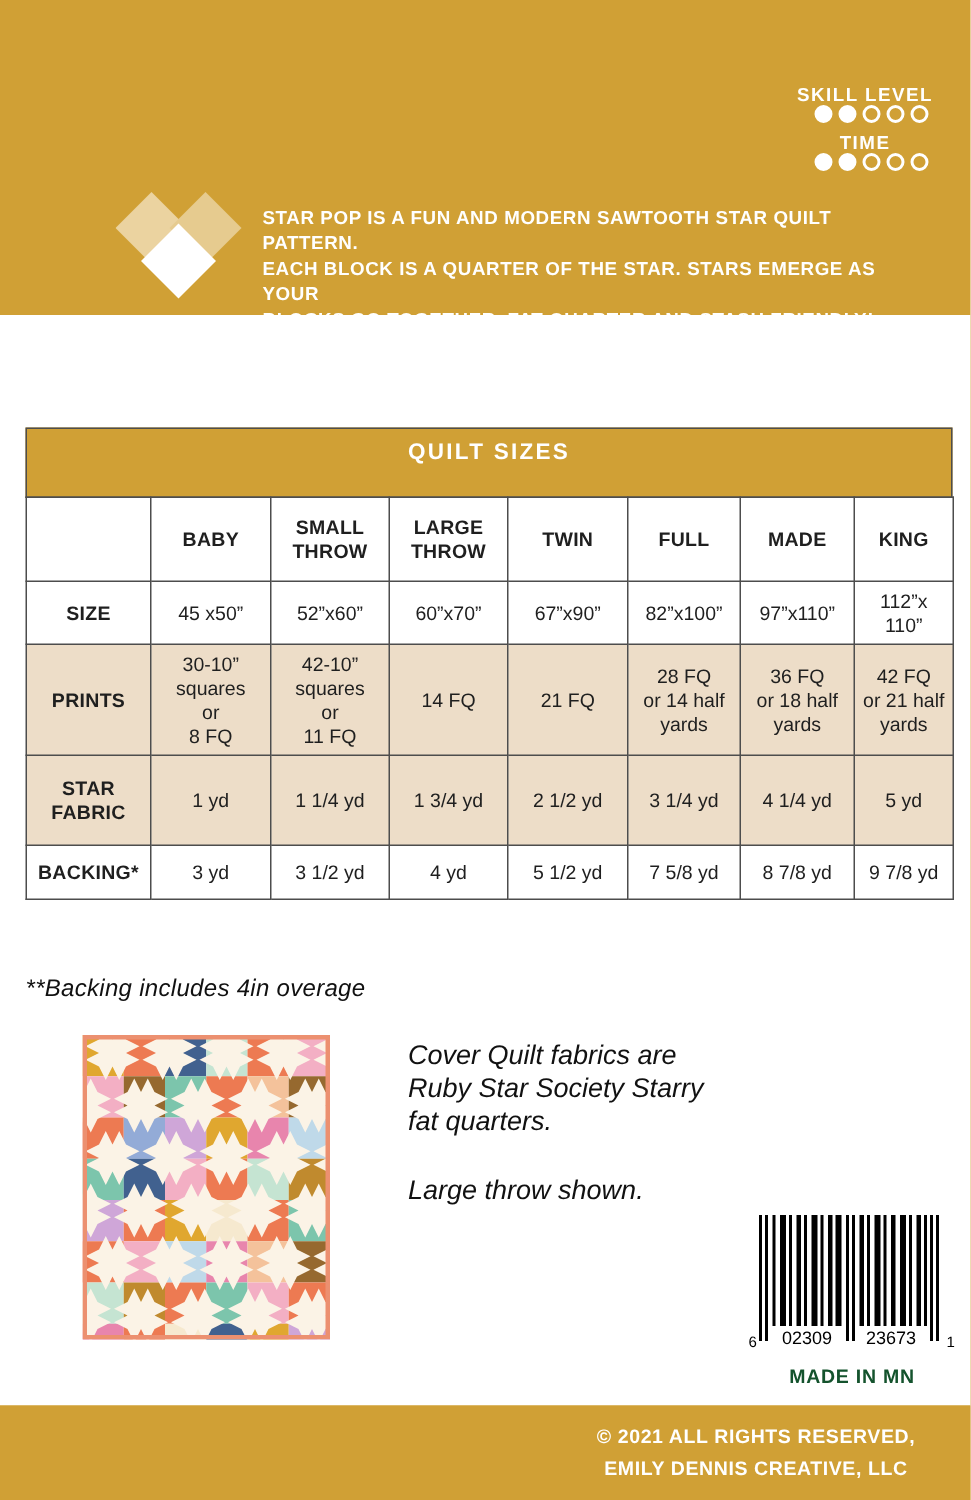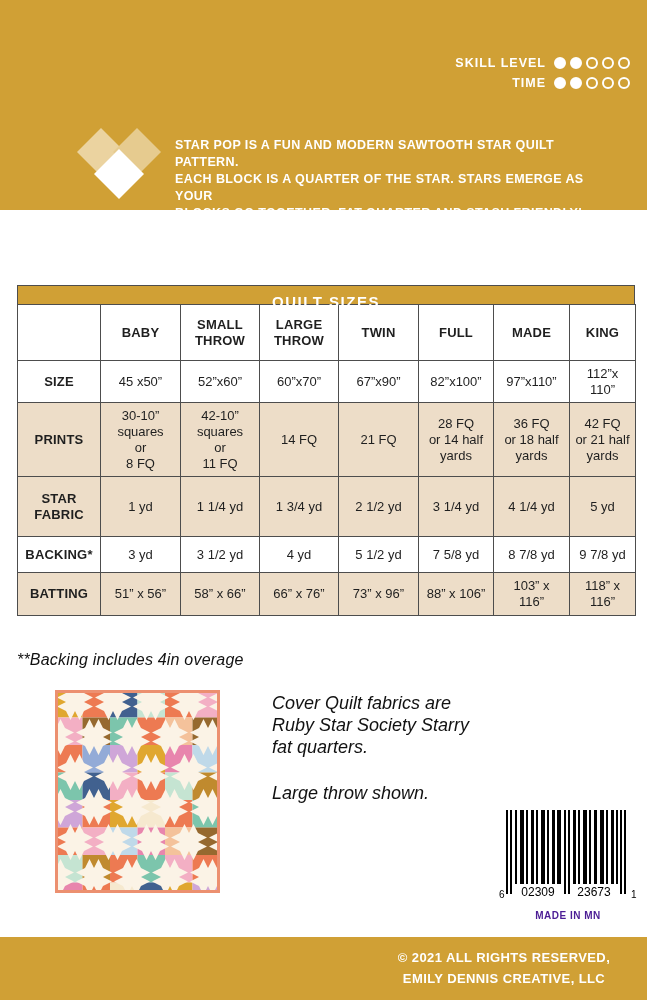--- a/index.html
+++ b/index.html
@@ -22,40 +22,40 @@
     position:absolute;left:0;top:210px;width:647px;height:727px;
     background:#ffffff;
   }
   .gold-footer{
     position:absolute;left:0;top:937px;width:647px;height:63px;
     background:var(--gold);
   }
 
   
   .meters{position:absolute;top:56px;right:17px;text-align:right;}
-  .meter-row{display:flex;align-items:center;justify-content:flex-end;margin-bottom:6px;}
+  .meter-row{display:flex;align-items:center;justify-content:flex-end;margin-bottom:6px;flex-direction:column;}
   .meter-label{
     color:#fff;font-size:12.5px;font-weight:bold;letter-spacing:1px;margin-right:8px;
   }
   .dots{display:flex;gap:4px;}
   .dot{width:12px;height:12px;border-radius:50%;border:2px solid #fff;display:inline-block;}
   .dot.filled{background:#fff;}
 
   
   .heart-icon{position:absolute;left:77px;top:124px;}
   .intro-text{
     position:absolute;left:175px;top:137px;width:410px;
     color:#fff;font-size:12.5px;line-height:17px;font-weight:bold;letter-spacing:.4px;
   }
 
   
   .quilt-table-wrap{position:absolute;left:17px;top:285px;width:618px;}
   .table-title{
     background:var(--gold);border:1px solid var(--line);
-    height:20px;line-height:31px;text-align:center;
+    height:47px;line-height:31px;text-align:center;
     color:#fff;font-weight:bold;font-size:15px;letter-spacing:1.5px;
   }
   table.quilt{
     width:618px;border-collapse:collapse;table-layout:fixed;margin-top:-1px;
   }
   table.quilt td,table.quilt th{
     border:1px solid var(--line);
     text-align:center;vertical-align:middle;
     font-size:13px;line-height:16px;color:var(--ink);
     white-space:pre-line;padding:2px 1px;
@@ -76,21 +76,21 @@
   .quilt-photo{position:absolute;left:55px;top:690px;width:165px;height:203px;}
   .cover-text{
     position:absolute;left:236px;top:692px;width:230px;
     font-style:italic;font-size:18px;line-height:22px;color:#111;margin-left:36px;
   }
   .cover-text .shown{margin-top:24px;}
 
   
   .barcode-block{position:absolute;left:496px;top:810px;width:144px;text-align:center;}
   .barcode-block svg{display:block;}
-  .made-in{font-weight:bold;font-size:10px;letter-spacing:.5px;margin-top:6px;color:#4c1d95;}
+  .made-in{font-weight:bold;font-size:13px;letter-spacing:.5px;margin-top:6px;color:#14532d;}
 
   
   .copyright{
     position:absolute;left:378px;top:947px;width:252px;text-align:center;
     color:#fff;font-size:13px;line-height:21px;font-weight:bold;letter-spacing:.4px;
   }
 </style>
 </head>
 <body>
 
@@ -205,32 +205,20 @@
     </tr>
     <tr class="r-backing">
       <td class="rowlabel">BACKING*</td>
       <td>3 yd</td>
       <td>3 1/2 yd</td>
       <td>4 yd</td>
       <td>5 1/2 yd</td>
       <td>7 5/8 yd</td>
       <td>8 7/8 yd</td>
       <td>9 7/8 yd</td>
-    </tr>
-    <tr class="r-batting beige">
-      <td class="rowlabel">BATTING</td>
-      <td>51” x 56”</td>
-      <td>58” x 66”</td>
-      <td>66” x 76”</td>
-      <td>73” x 96”</td>
-      <td>88” x 106”</td>
-      <td>103” x
-116”</td>
-      <td>118” x
-116”</td>
     </tr>
   </tbody>
     </table>
 </div>
 
 <div class="footnote">**Backing includes 4in overage</div>
 
 <div class="quilt-photo">
   <svg id="quilt-svg" width="165" height="203" viewBox="0 0 165 203">
       <rect x="0" y="0" width="27.5" height="27.5" fill="#E0A72F"></rect>

